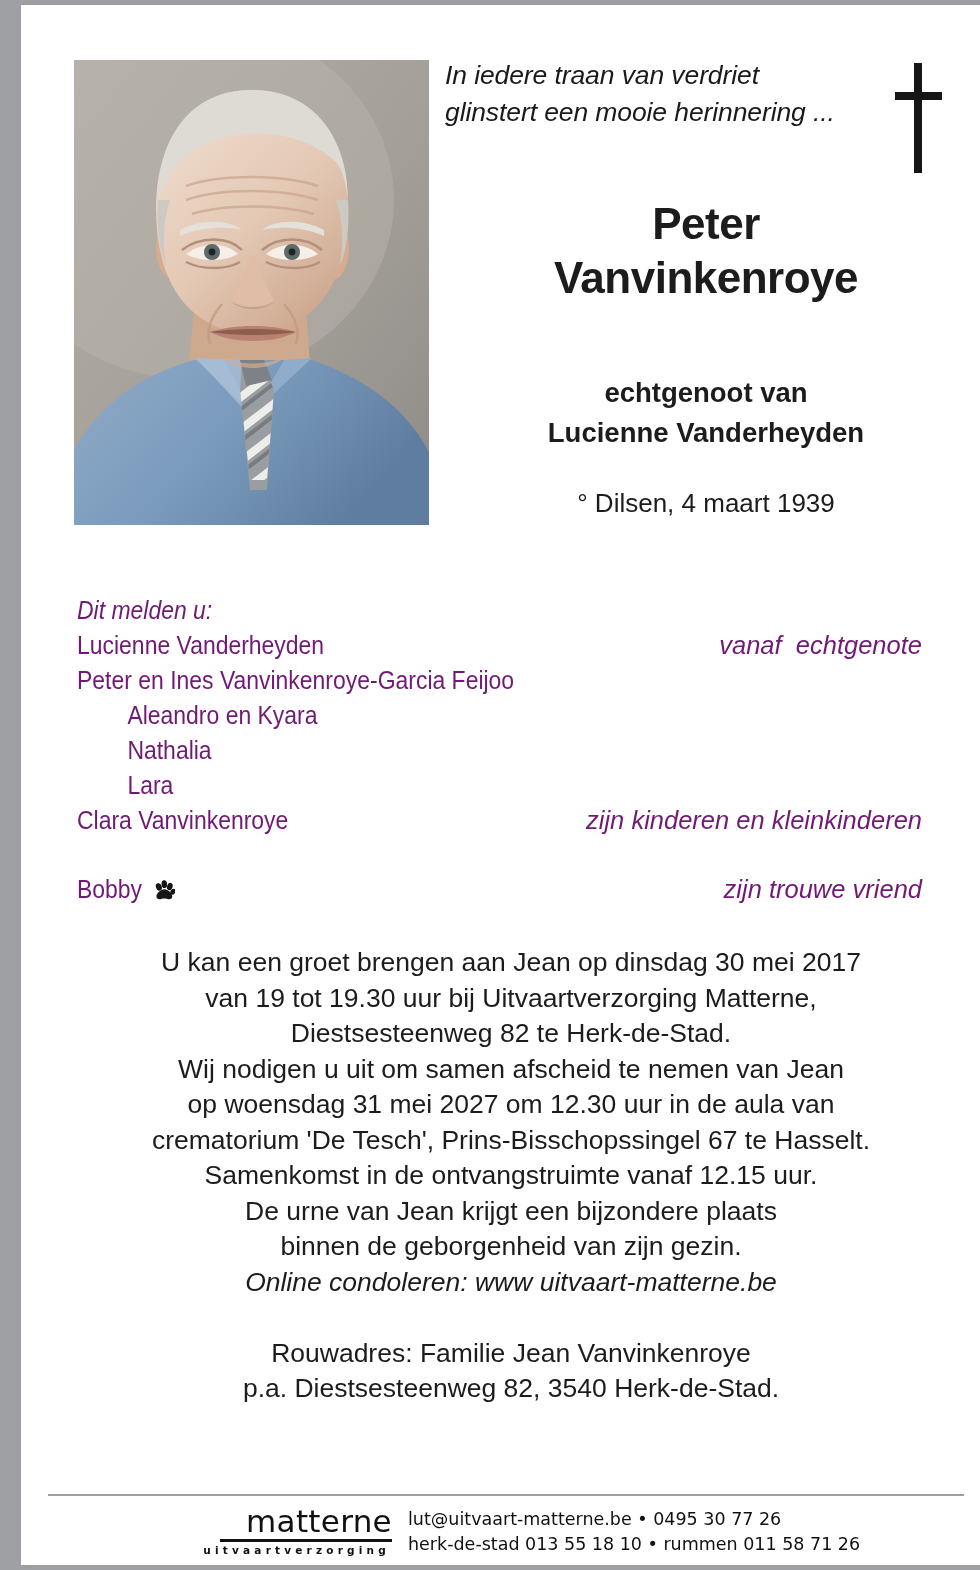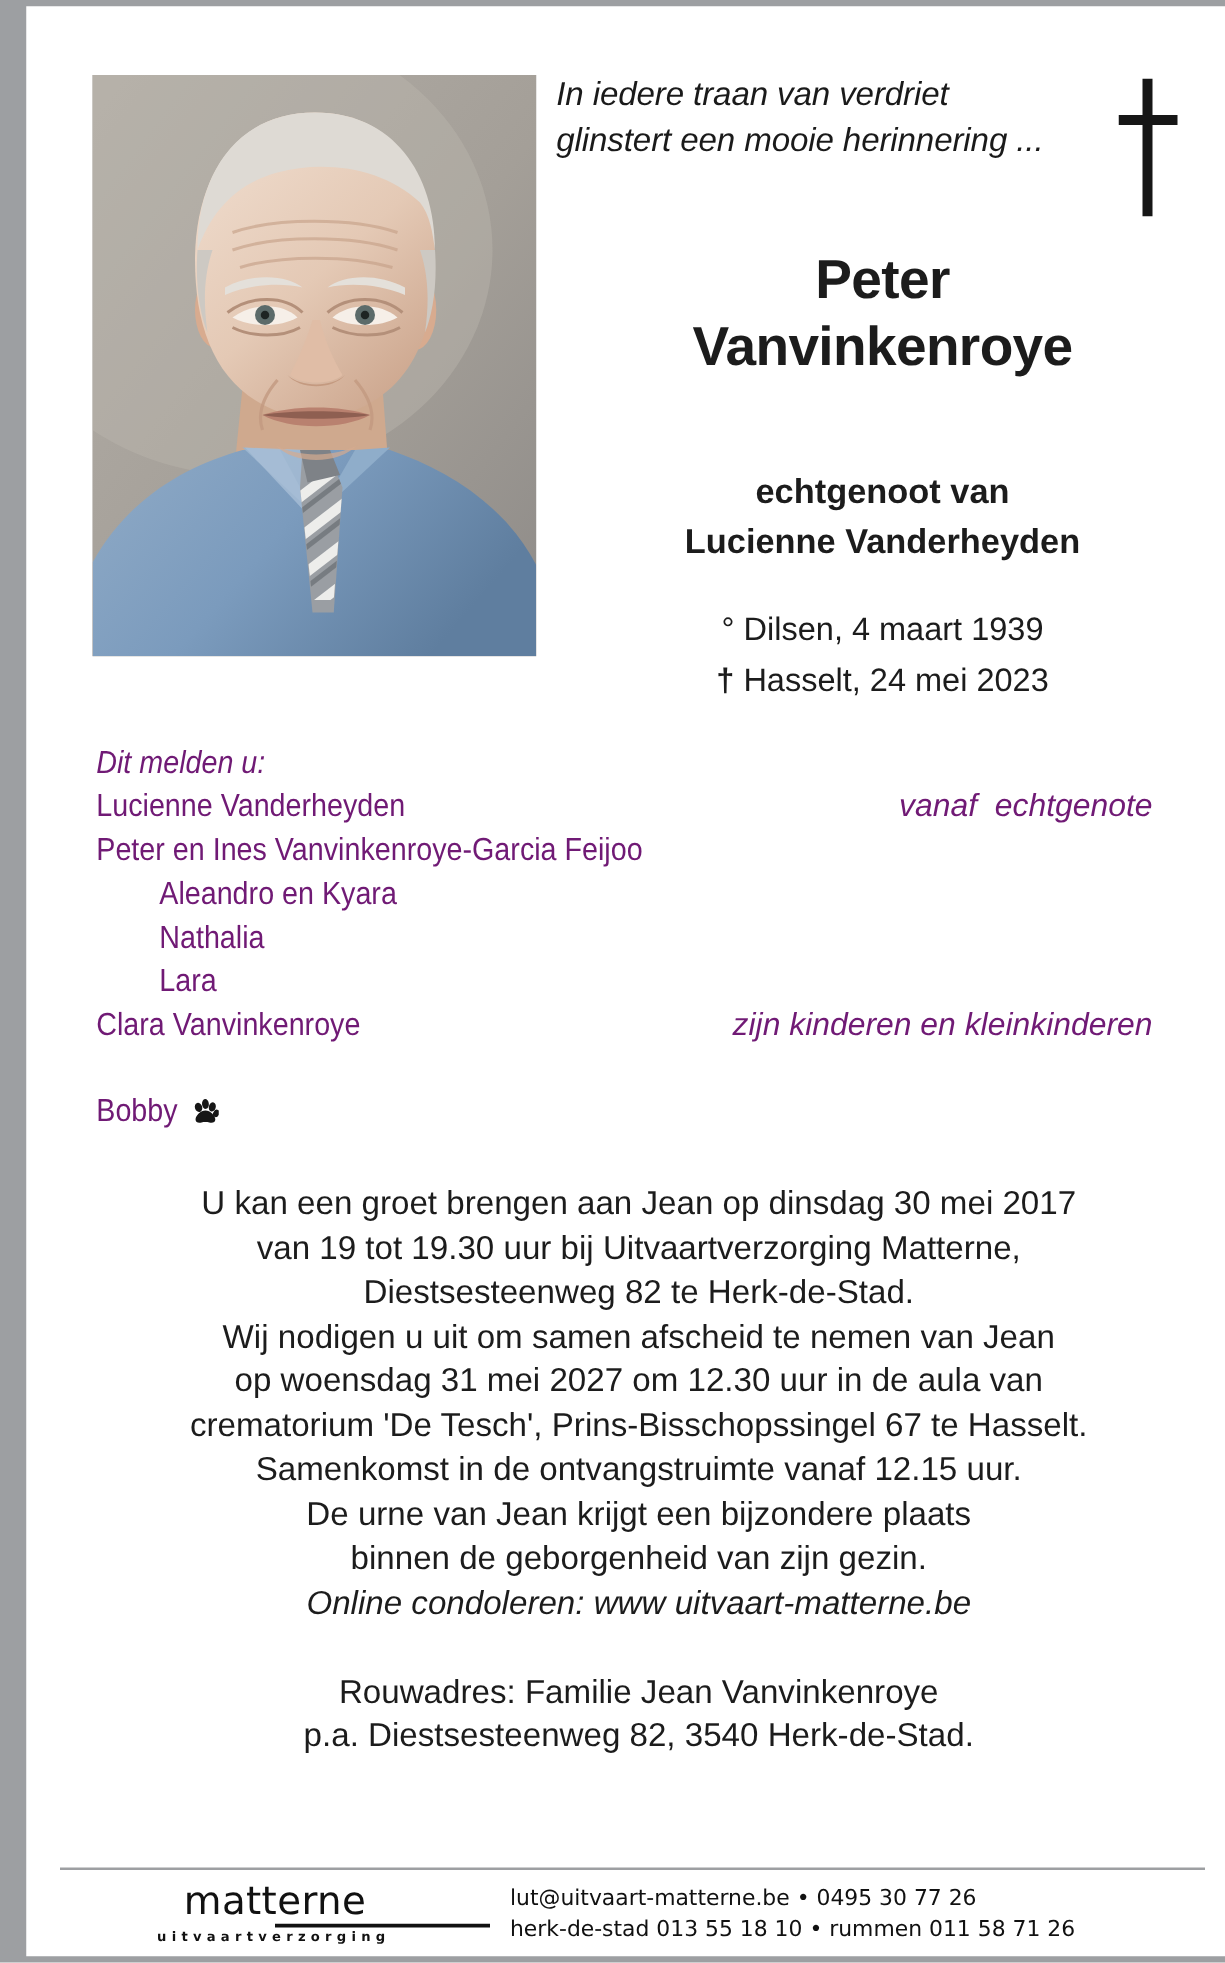--- a/index.html
+++ b/index.html
@@ -193,21 +193,21 @@
     left: 27px;
     top: 1496px;
     width: 916px;
     height: 64px;
     display: flex;
     align-items: flex-start;
   }
   .logo {
     width: 360px;
     padding-top: 4px;
-    text-align: center;
+    text-align: right;
     padding-right: 16px;
     box-sizing: border-box;
   }
   .logo-name {
     font-size: 31px;
     line-height: 33px;
     color: #111;
     letter-spacing: 0.3px;
     font-family: "DejaVu Sans", sans-serif;
     font-weight: 400;
@@ -350,21 +350,20 @@
     <div class="name-last">Vanvinkenroye</div>
   </div>
 
   <div class="spouse-block">
     <div>echtgenoot van</div>
     <div>Lucienne Vanderheyden</div>
   </div>
 
   <div class="dates-block">
     <div><span>°</span> <span>Dilsen, 4 maart 1939</span></div>
-    <div><span class="dagger">†</span> <span>Hasselt, 24 mei 2023</span></div>
   </div>
 
   <div class="family">
     <div class="fam-row">
       <span class="fam-left ital">Dit melden u:</span>
     </div>
 
     <div class="fam-row">
       <span class="fam-left">Lucienne Vanderheyden</span>
       <span class="fam-right">vanaf  echtgenote</span>
@@ -393,20 +392,21 @@
     <div class="fam-gap"></div>
 
     <div class="fam-row">
       <span class="fam-left">Bobby</span><span class="paw"><svg viewBox="0 0 64 64">
             <ellipse cx="17" cy="23" rx="8.5" ry="11" fill="#161616" transform="rotate(-18 17 23)"></ellipse>
             <ellipse cx="33" cy="15" rx="8" ry="11.5" fill="#161616" transform="rotate(-5 33 15)"></ellipse>
             <ellipse cx="49" cy="22" rx="8" ry="11" fill="#161616" transform="rotate(16 49 22)"></ellipse>
             <ellipse cx="58" cy="37" rx="7" ry="9" fill="#161616" transform="rotate(30 58 37)"></ellipse>
             <path d="M33 30 C44 30 56 42 56 51 C56 58 49 60 42 58 C37 56.5 29 56.5 24 58 C17 60 10 58 10 51 C10 42 22 30 33 30 Z" fill="#161616"></path>
           </svg></span>
+      <span class="fam-right">zijn trouwe vriend</span>
     </div>
   </div>
 
   <div class="bodytext">
     <div class="line">U kan een groet brengen aan Jean op dinsdag 30 mei 2017</div>
     <div class="line">van 19 tot 19.30 uur bij Uitvaartverzorging Matterne,</div>
     <div class="line">Diestsesteenweg 82 te Herk-de-Stad.</div>
     <div class="line">Wij nodigen u uit om samen afscheid te nemen van Jean</div>
     <div class="line">op woensdag 31 mei 2027 om 12.30 uur in de aula van</div>
     <div class="line">crematorium 'De Tesch', Prins-Bisschopssingel 67 te Hasselt.</div>

